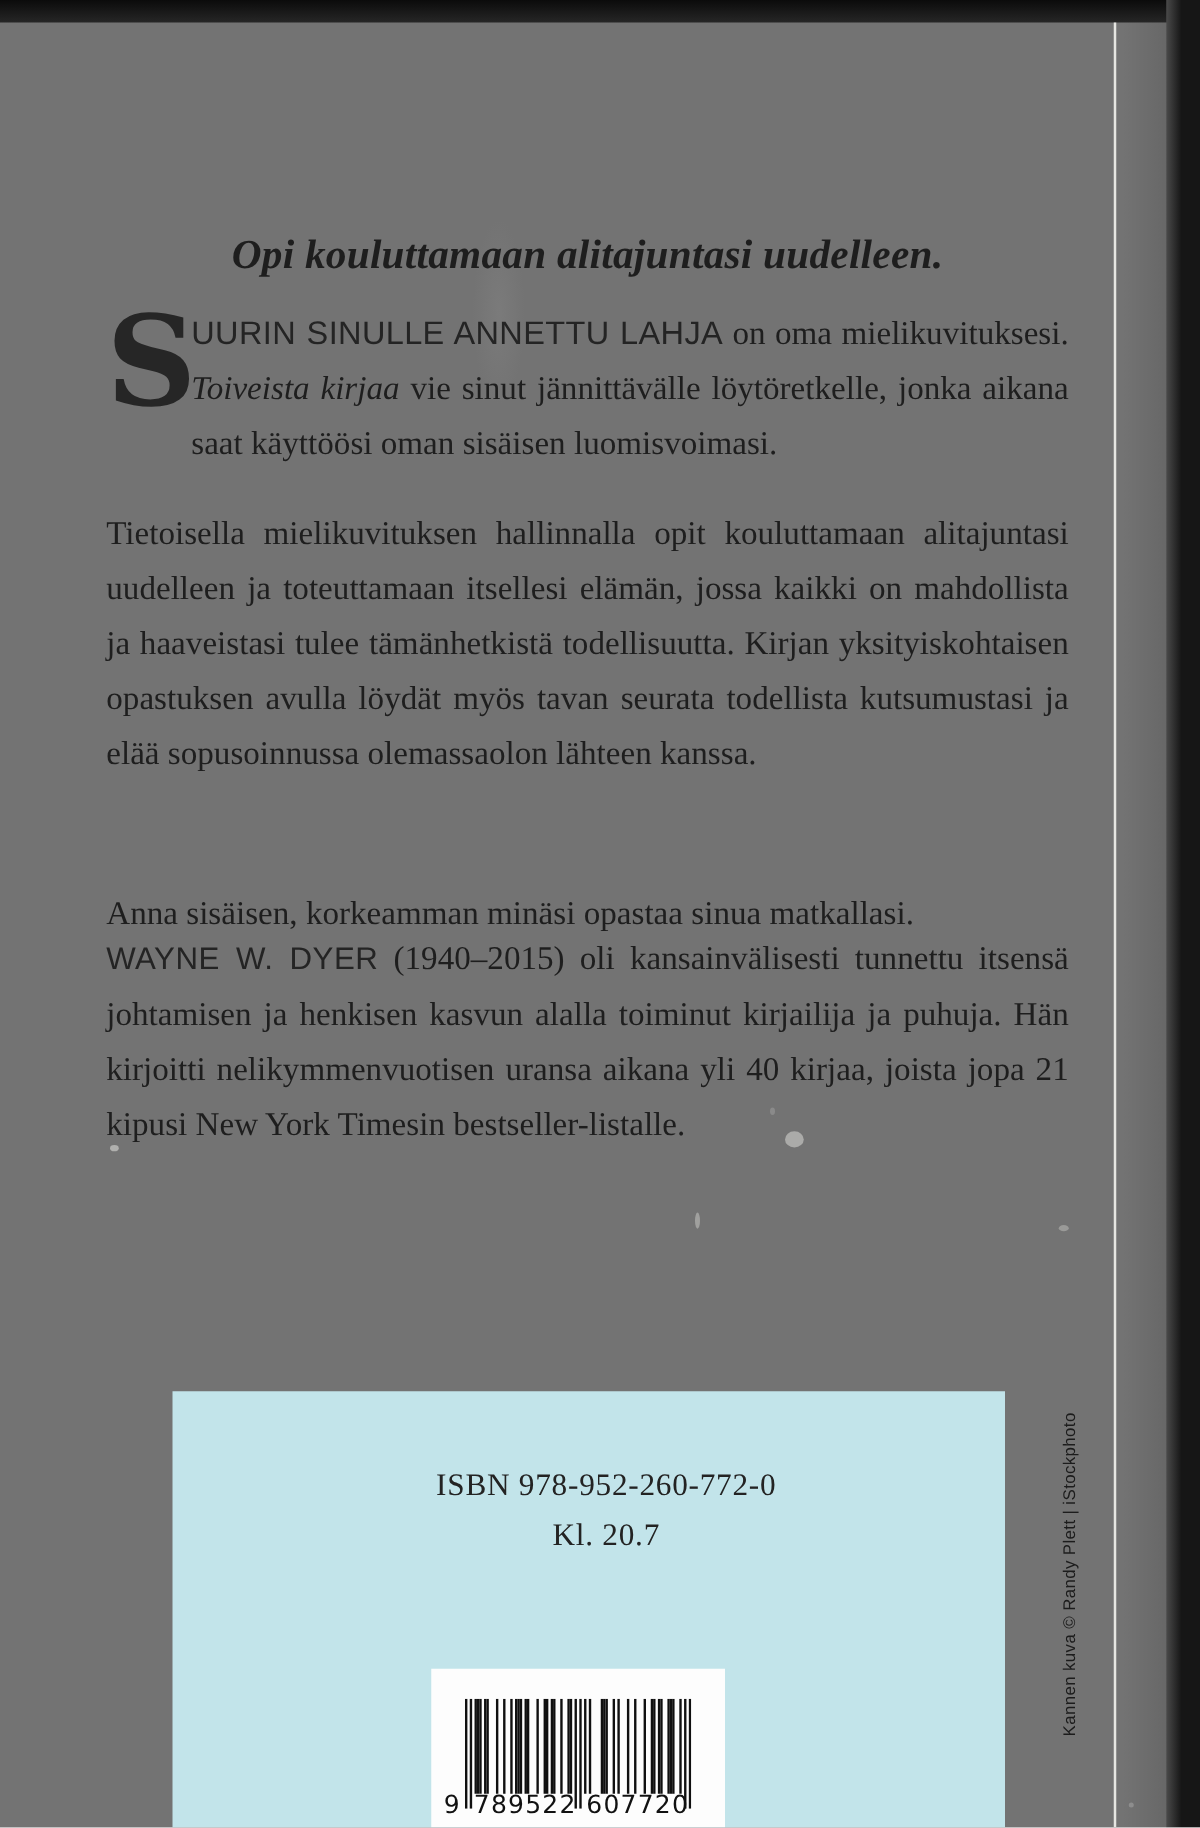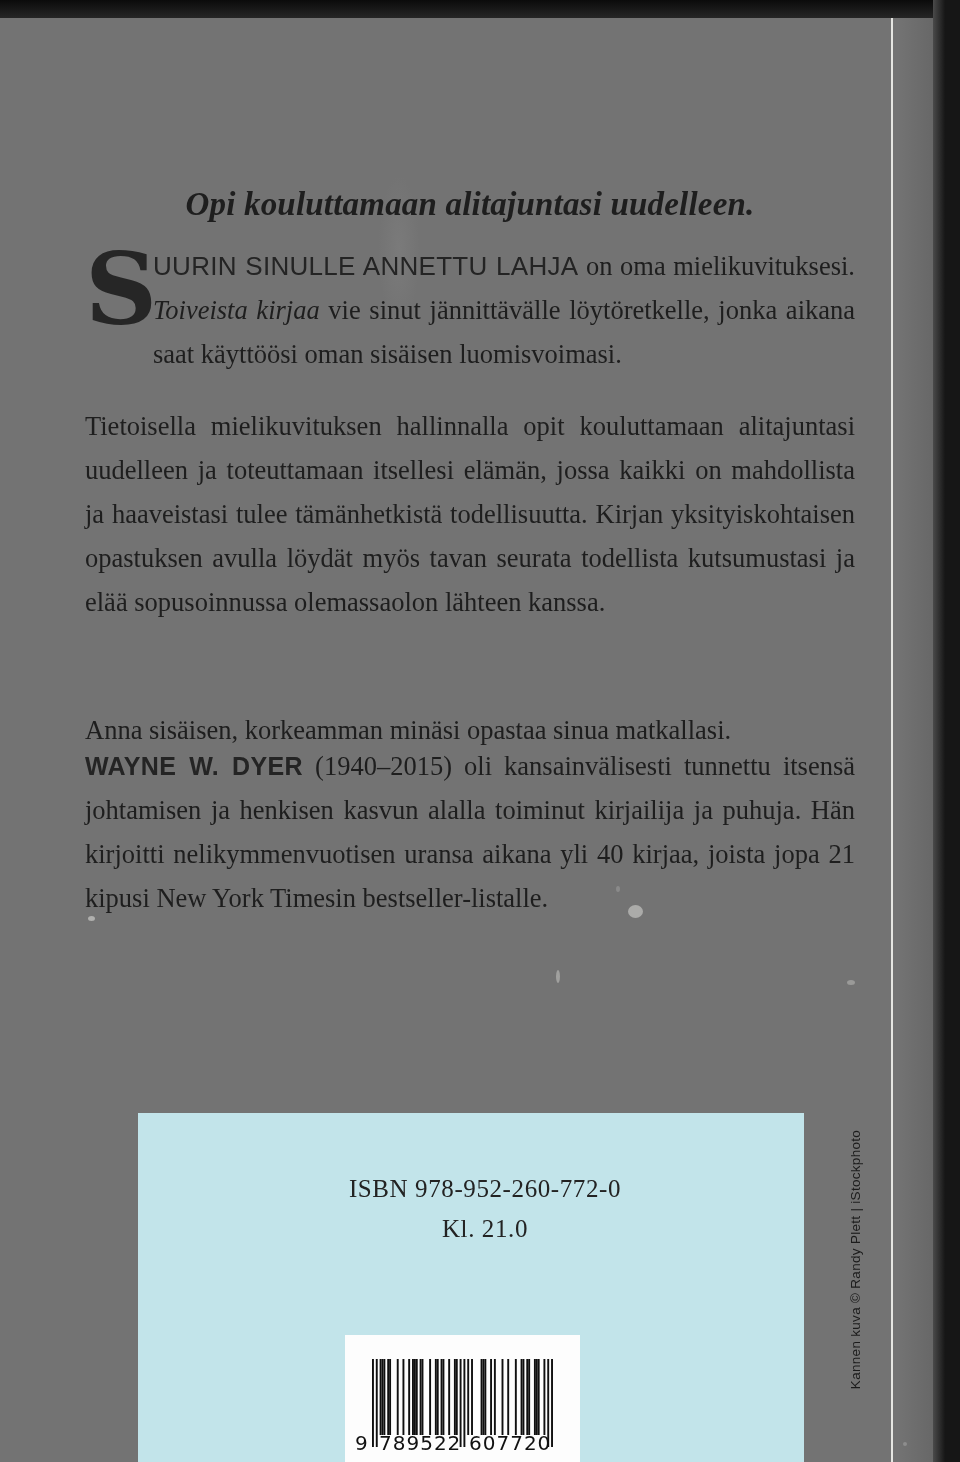--- a/index.html
+++ b/index.html
@@ -34,21 +34,21 @@
   }
   .lead-caps{
     font-family:"Liberation Sans","DejaVu Sans",sans-serif;
     font-weight:normal;font-size:26px;letter-spacing:0.3px;color:#242424;
   }
   .p2{top:404px;}
   .p3{top:682px;text-align:left;margin-top:26px;}
   .bio{top:744px;}
   .author-name{
     font-family:"Liberation Sans","DejaVu Sans",sans-serif;
-    font-weight:bold;font-size:25px;letter-spacing:0.4px;color:#242424;margin-top:31px;
+    font-weight:normal;font-size:25px;letter-spacing:0.4px;color:#242424;margin-top:31px;
   }
   
   .info-box{
     position:absolute;left:138px;top:1113px;width:638px;height:404px;
     background:#c2e4ea;text-align:center;padding-left:28px;
   }
   .info-lines{padding-top:56px;font-size:25px;line-height:40px;color:#232323;
     letter-spacing:0.6px;}
   .barcode-patch{
     position:absolute;left:207px;top:222px;width:235px;height:127px;
@@ -119,21 +119,21 @@
     <div class="block bio">
       <span class="author-name">WAYNE W. DYER</span>
       <span>(1940–2015) oli kansainvälisesti tunnettu itsensä johtamisen ja henkisen kasvun alalla toiminut kirjailija ja puhuja. Hän kirjoitti nelikymmenvuotisen uransa aikana yli 40 kirjaa, joista jopa 21 kipusi New York Timesin bestseller-listalle.</span>
     </div>
 
   </div>
 
   <div class="info-box">
     <div class="info-lines">
       <div>ISBN 978-952-260-772-0</div>
-      <div>Kl. 21.0</div>
+      <div>Kl. 20.7</div>
     </div>
     <div class="barcode-patch">
       <svg id="barcode-svg" width="181" height="88" viewBox="0 0 181 88">
           <rect x="0.00" y="0" width="1.91" height="88" fill="#101010"></rect>
           <rect x="3.81" y="0" width="1.91" height="88" fill="#101010"></rect>
           <rect x="7.62" y="0" width="1.91" height="76" fill="#101010"></rect>
           <rect x="9.53" y="0" width="1.91" height="76" fill="#101010"></rect>
           <rect x="11.43" y="0" width="1.91" height="76" fill="#101010"></rect>
           <rect x="15.24" y="0" width="1.91" height="76" fill="#101010"></rect>
           <rect x="17.14" y="0" width="1.91" height="76" fill="#101010"></rect>

